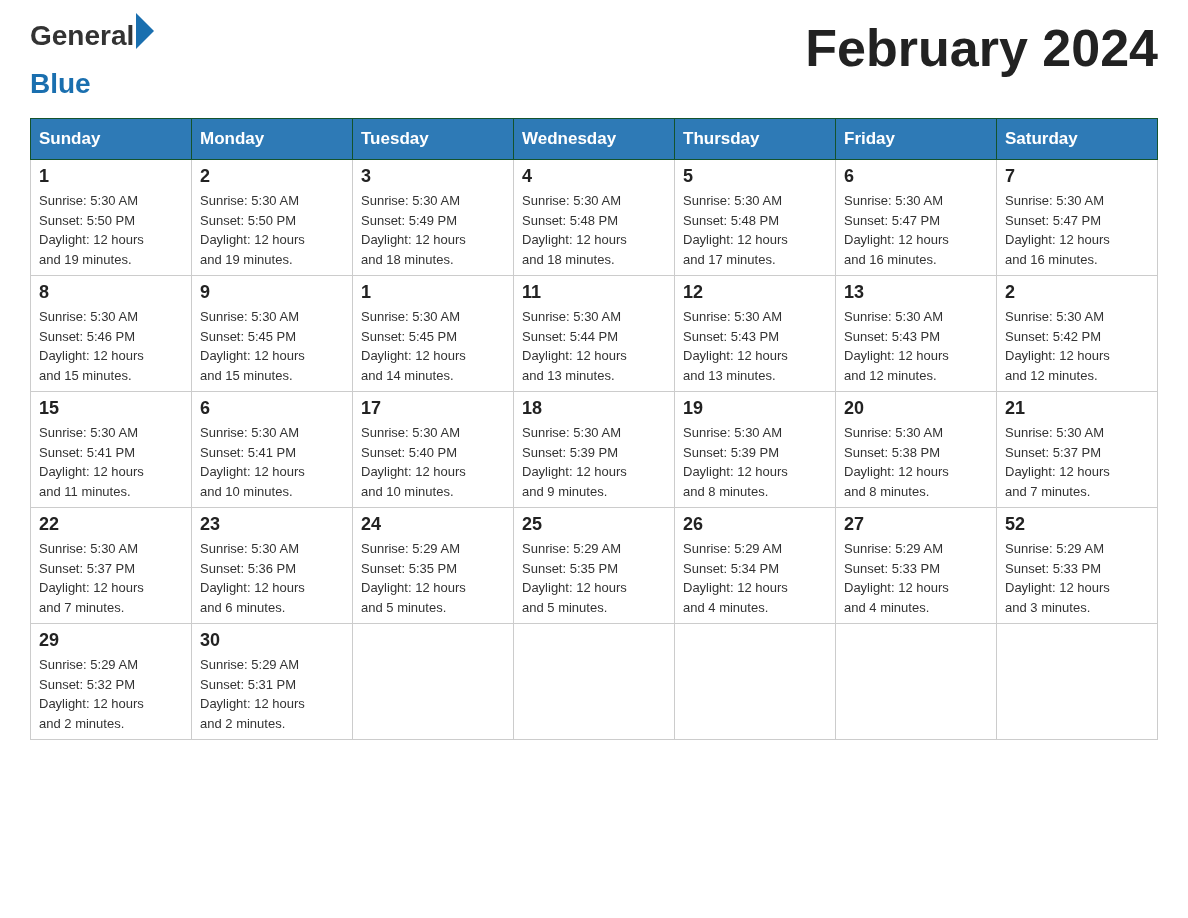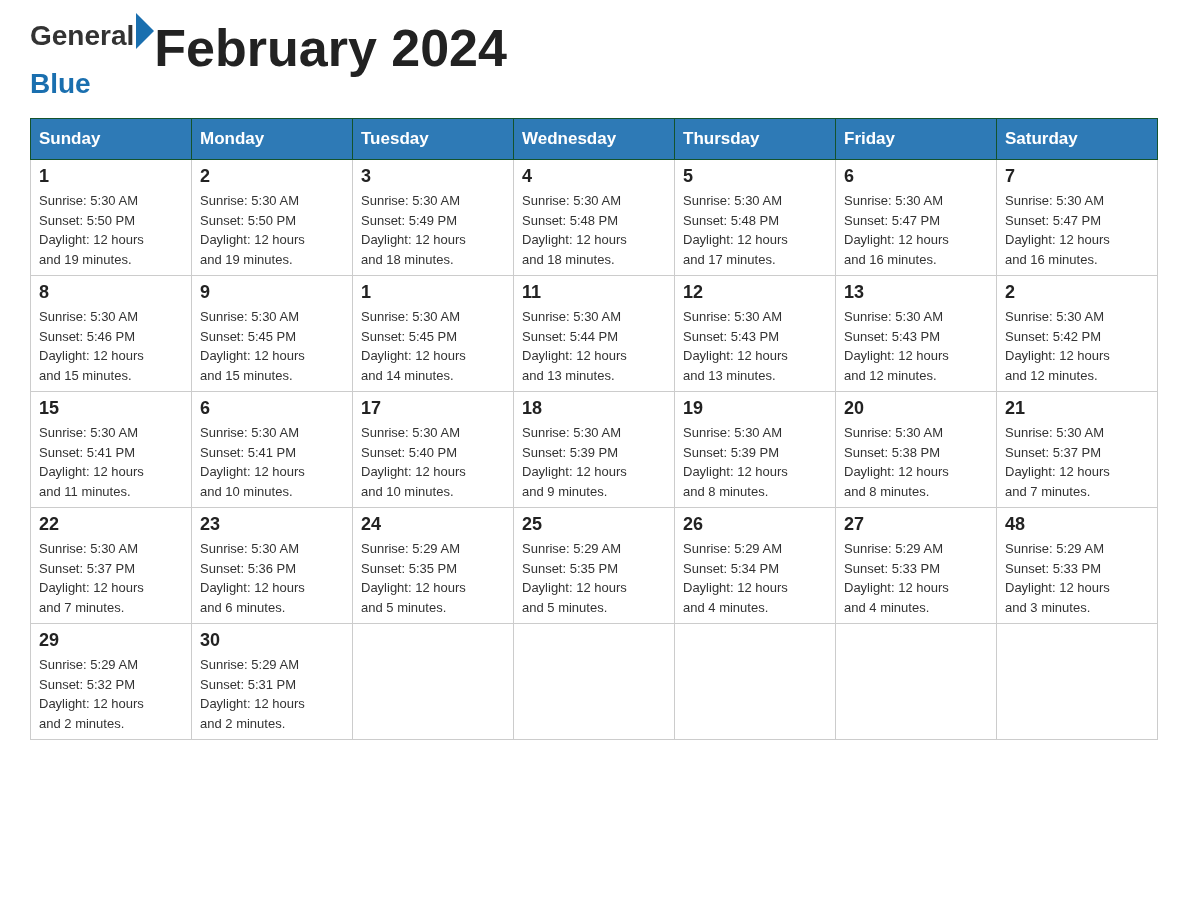--- a/index.html
+++ b/index.html
@@ -5,20 +5,21 @@
     * { margin: 0; padding: 0; box-sizing: border-box; }
     body {
       font-family: Arial, sans-serif;
       background: #fff;
       width: 1188px;
       min-height: 918px;
       padding: 20px 30px;
     }
     .header {
       display: flex;
+      justify-content: space-between;
       align-items: flex-start;
       margin-bottom: 18px;
     }
     .logo-text-general {
       font-size: 28px;
       font-weight: bold;
       color: #333;
     }
     .logo-text-blue {
       font-size: 28px;
@@ -238,21 +239,21 @@
         </td>
         <td>
           <span class="day-num">26</span>
           <div class="day-info">Sunrise: 5:29 AM<br>Sunset: 5:34 PM<br>Daylight: 12 hours<br>and 4 minutes.</div>
         </td>
         <td>
           <span class="day-num">27</span>
           <div class="day-info">Sunrise: 5:29 AM<br>Sunset: 5:33 PM<br>Daylight: 12 hours<br>and 4 minutes.</div>
         </td>
         <td>
-          <span class="day-num">48</span>
+          <span class="day-num">52</span>
           <div class="day-info">Sunrise: 5:29 AM<br>Sunset: 5:33 PM<br>Daylight: 12 hours<br>and 3 minutes.</div>
         </td>
       </tr>
       <tr>
         <td>
           <span class="day-num">29</span>
           <div class="day-info">Sunrise: 5:29 AM<br>Sunset: 5:32 PM<br>Daylight: 12 hours<br>and 2 minutes.</div>
         </td>
         <td>
           <span class="day-num">30</span>

